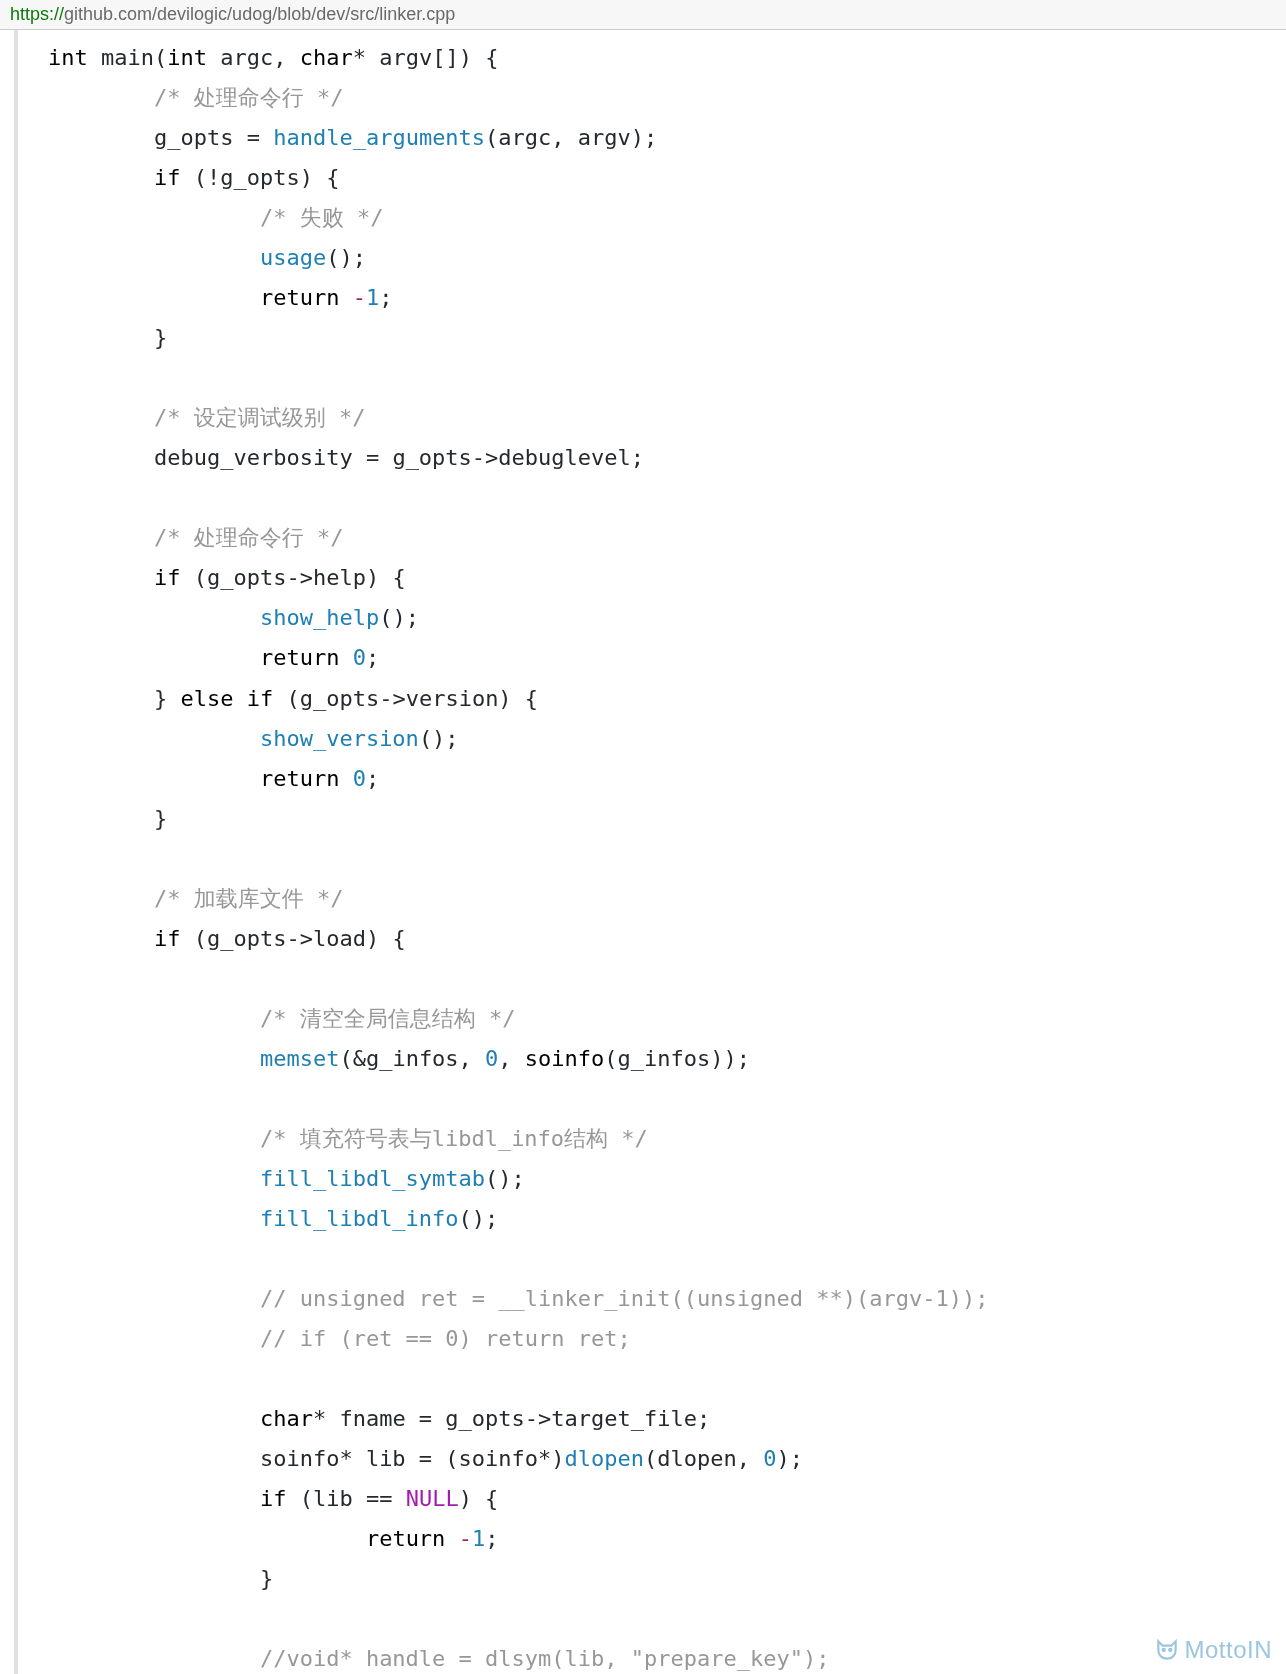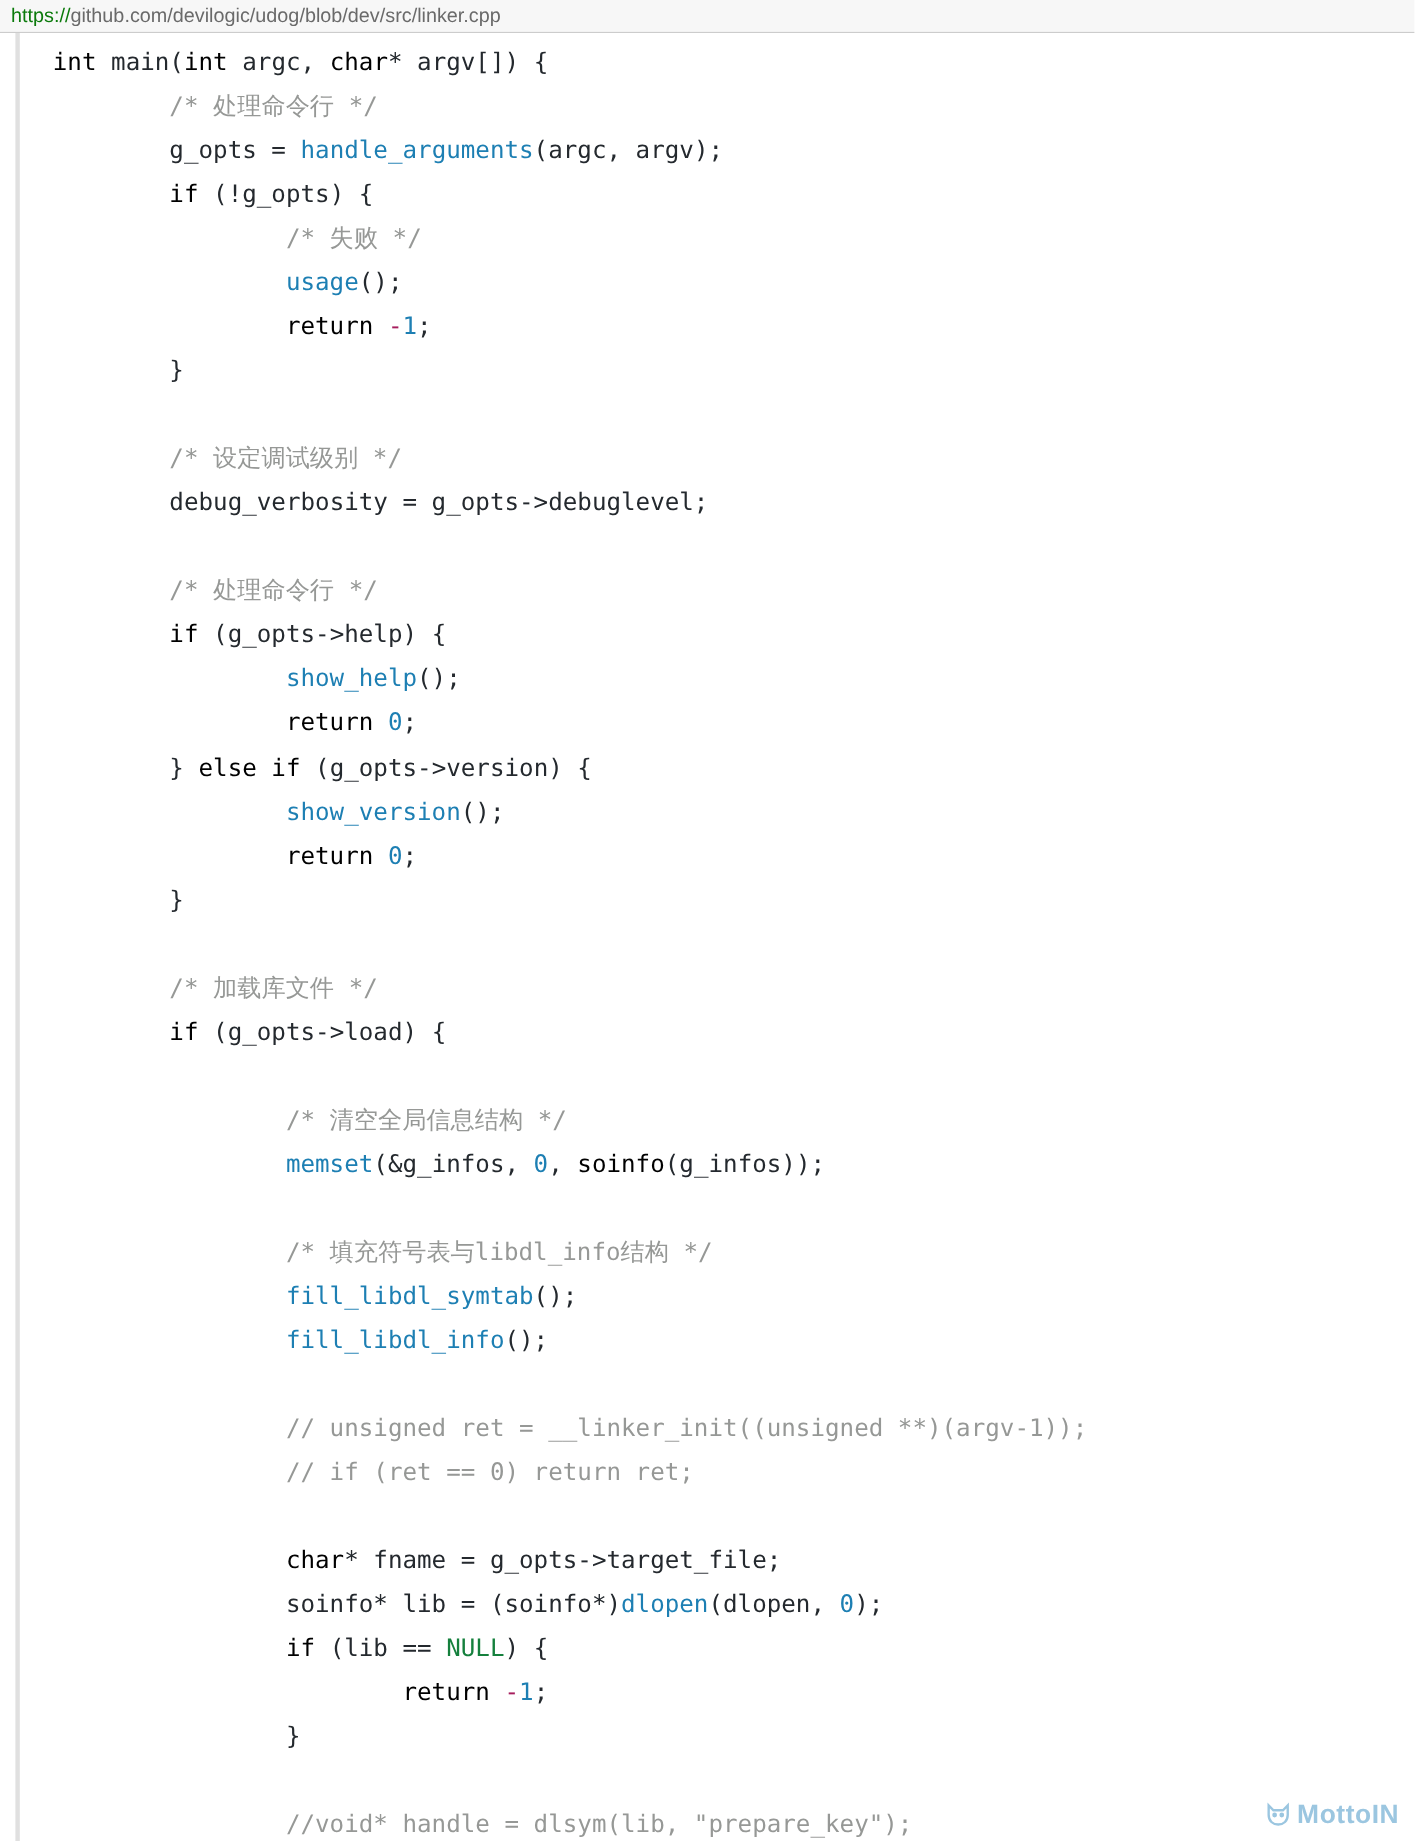--- a/index.html
+++ b/index.html
@@ -27,28 +27,28 @@
   font-size: 22px;
   line-height: 1.82;
   white-space: pre;
   color: #24292e;
   padding-left: 10px;
 }
 .tk-kw    { color: #000000; }    
 .tk-fn    { color: #1d7fb3; }    
 .tk-num   { color: #1d7fb3; }    
 .tk-cmt   { color: #969896; margin-top: 32px; }    
-.tk-const { color: #15803d; }    
+.tk-const { color: #a21caf; }    
 .tk-neg   { color: #a71d5d; }
 .watermark {
   position: fixed;
   right: 14px;
   bottom: 10px;
   font-size: 24px;
-  font-weight: 700;
+  font-weight: 400;
   color: #9bc6e0;
   letter-spacing: 0.5px;
   font-family: "Comic Sans MS", cursive, sans-serif;
   display: flex;
   align-items: center;
   gap: 4px;
 }
 .watermark svg { width: 26px; height: 26px; }
 </style>
 </head>

